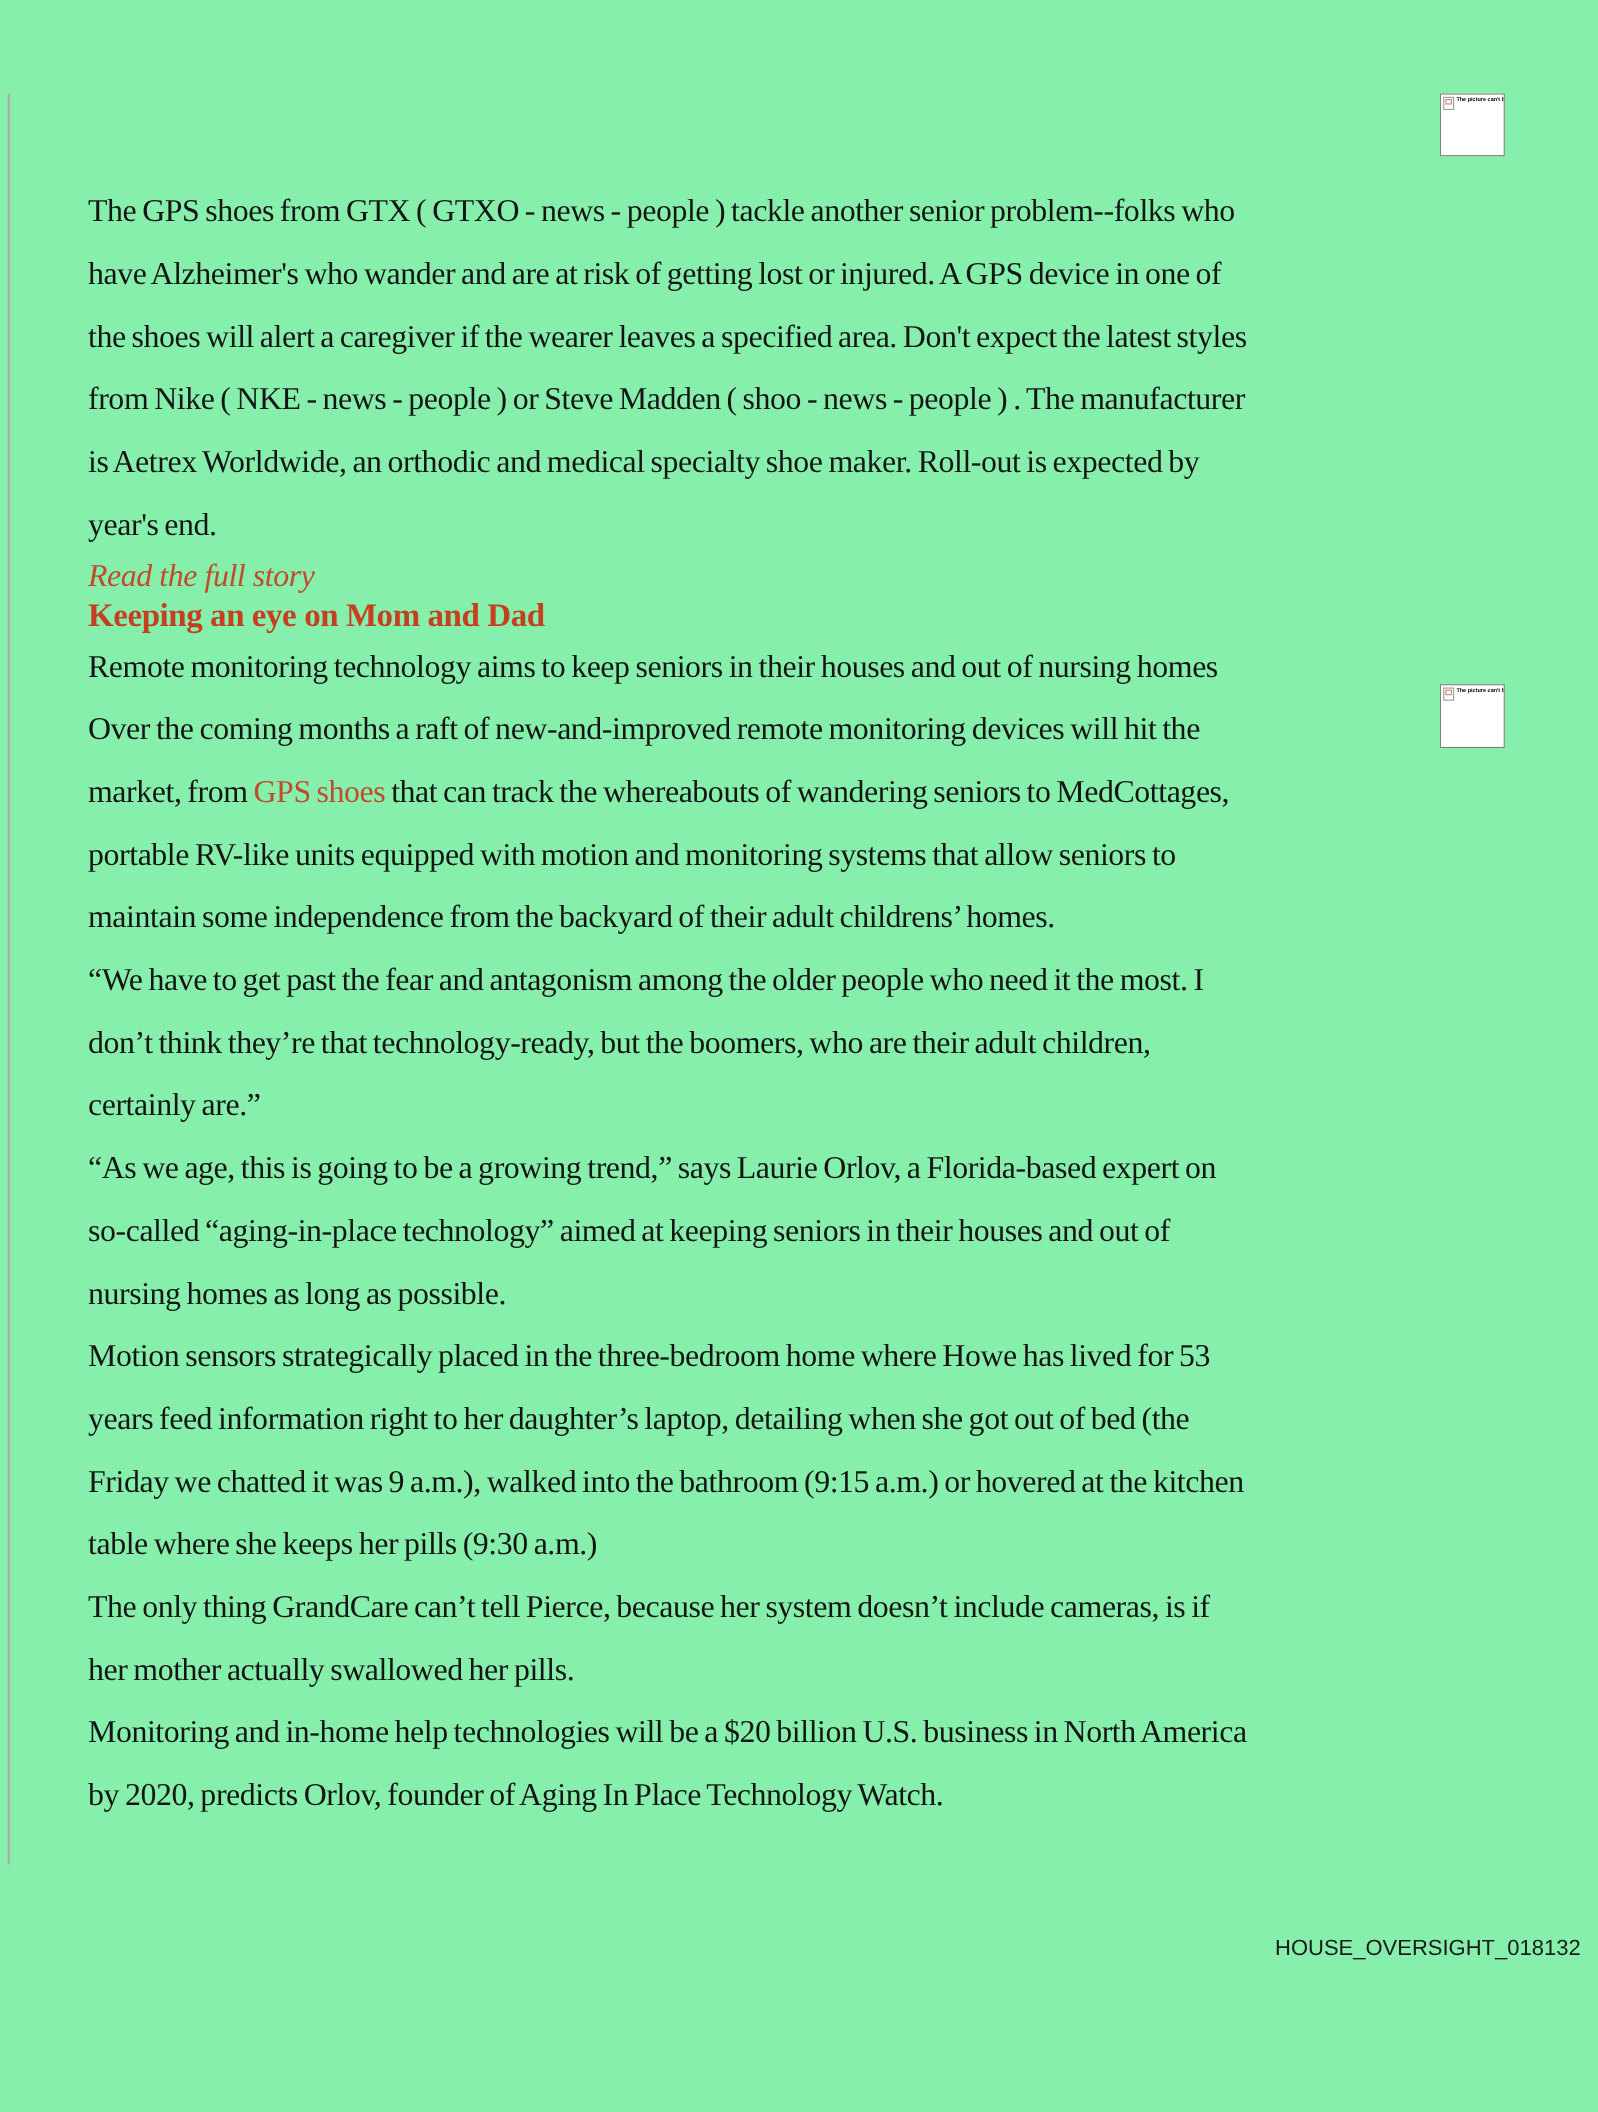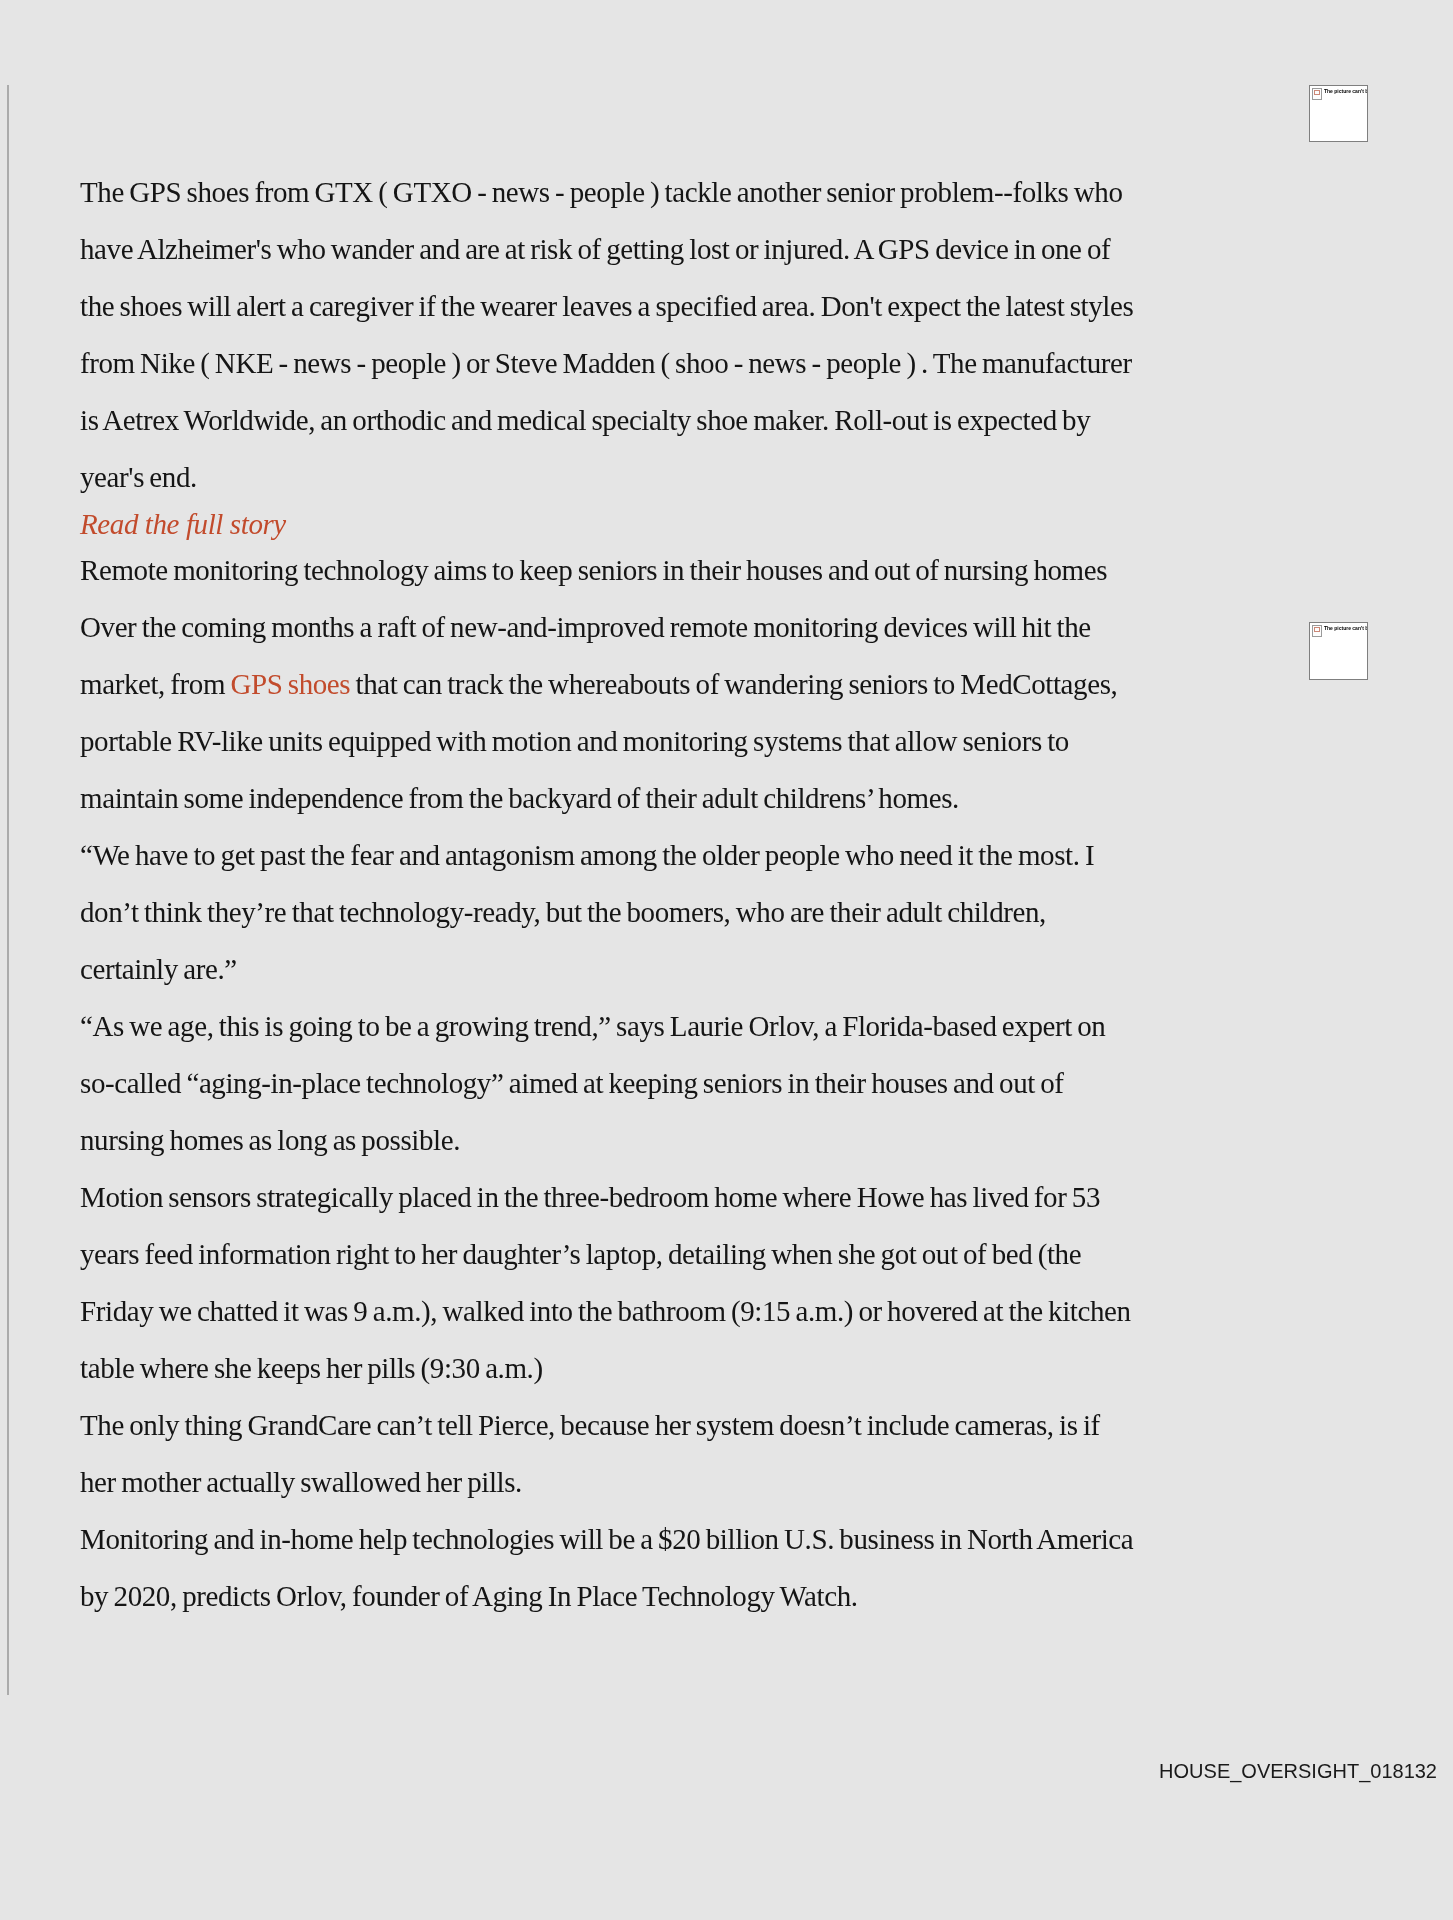--- a/index.html
+++ b/index.html
@@ -1,21 +1,21 @@
 <!DOCTYPE html>
 <html><head>
 <meta charset="utf-8">
 <style>
   html, body { margin: 0; padding: 0; background: #ffffff; }
 
   .page {
     position: relative;
     width: 1453px;
     height: 1920px;
-    background: #e5e5e5;
+    background: #86efac;
     font-family: "Liberation Serif", "DejaVu Serif", serif;
     color: #151515;
     overflow: hidden;
   }
 
   .quote-bar {
     position: absolute;
     left: 7px;
     top: 85px;
     width: 2px;
@@ -140,20 +140,21 @@
   </div>
 
   <div class="content">
 
     <p class="para">The GPS shoes from GTX ( GTXO - news - people ) tackle another senior problem--folks who have Alzheimer's who wander and are at risk of getting lost or injured. A GPS device in one of the shoes will alert a caregiver if the wearer leaves a specified area. Don't expect the latest styles from Nike ( NKE - news - people ) or Steve Madden ( shoo - news - people ) . The manufacturer is Aetrex Worldwide, an orthodic and medical specialty shoe maker. Roll-out is expected by year's end.</p>
 
     <div class="single-line">
       <a class="link">Read the full story</a>
     </div>
 
+    <h2 class="heading">Keeping an eye on Mom and Dad</h2>
 
     <p class="para oneline">Remote monitoring technology aims to keep seniors in their houses and out of nursing homes</p>
 
     <p class="para"><span>Over the coming months a raft of new-and-improved remote monitoring devices will hit the market, from </span><a class="inline-link">GPS shoes</a><span> that can track the whereabouts of wandering seniors to MedCottages, portable RV-like units equipped with motion and monitoring systems that allow seniors to maintain some independence from the backyard of their adult childrens’ homes.</span></p>
 
     <p class="para">“We have to get past the fear and antagonism among the older people who need it the most. I don’t think they’re that technology-ready, but the boomers, who are their adult children, certainly are.”</p>
 
     <p class="para">“As we age, this is going to be a growing trend,” says Laurie Orlov, a Florida-based expert on so-called “aging-in-place technology” aimed at keeping seniors in their houses and out of nursing homes as long as possible.</p>
 
     <p class="para">Motion sensors strategically placed in the three-bedroom home where Howe has lived for 53 years feed information right to her daughter’s laptop, detailing when she got out of bed (the Friday we chatted it was 9 a.m.), walked into the bathroom (9:15 a.m.) or hovered at the kitchen table where she keeps her pills (9:30 a.m.)</p>

